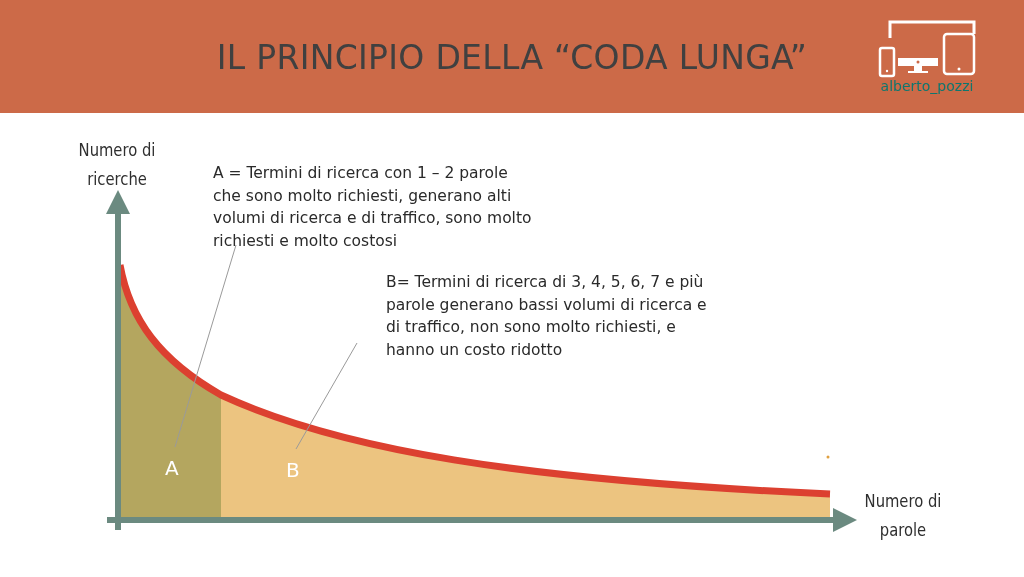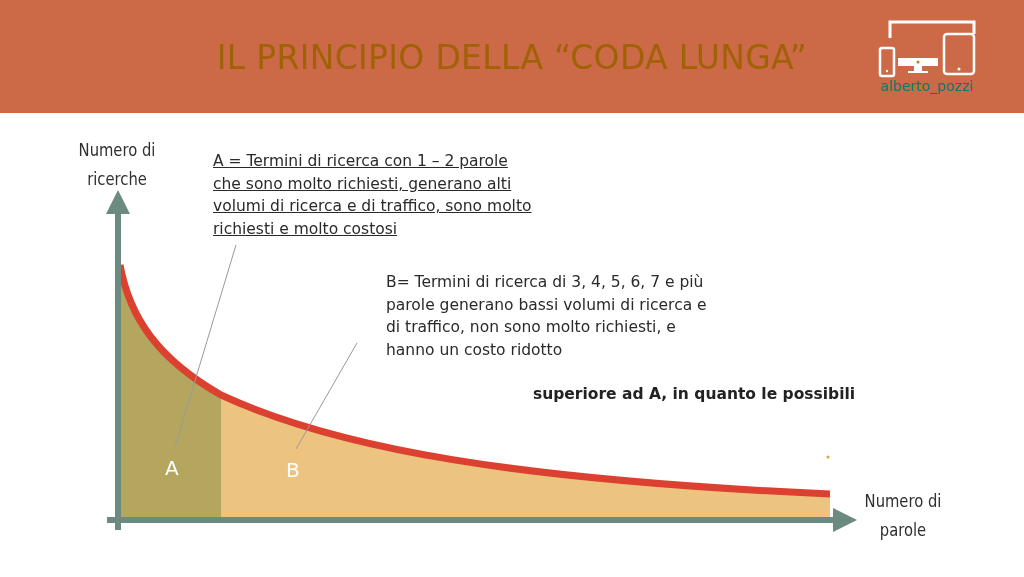--- a/index.html
+++ b/index.html
@@ -1,18 +1,18 @@
 <!DOCTYPE html>
 <html><head>
 <meta charset="utf-8">
 <style>
   html,body{margin:0;padding:0;}
   body{width:1024px;height:577px;position:relative;overflow:hidden;background:#ffffff;font-family:"Liberation Sans",sans-serif;}
   .header{position:absolute;left:0;top:0;width:1024px;height:113px;background:#cc6a48;}
-  .title{position:absolute;left:0;top:38px;width:1024px;text-align:center;color:#a16207;font-size:33px;letter-spacing:0.3px;font-family:"DejaVu Sans",sans-serif;font-weight:normal;}
+  .title{position:absolute;left:0;top:38px;width:1024px;text-align:center;color:#404040;font-size:33px;letter-spacing:0.3px;font-family:"DejaVu Sans",sans-serif;font-weight:normal;}
   .logo{position:absolute;left:872px;top:18px;width:110px;height:80px;}
   .logo-text{position:absolute;left:872px;top:78px;width:110px;text-align:center;color:#0f766e;font-size:14px;font-family:"DejaVu Sans",sans-serif;}
   .axis-label{position:absolute;color:#2f2f2f;font-size:18px;text-align:center;line-height:29px;font-family:"DejaVu Sans",sans-serif;transform:scaleX(0.82);transform-origin:center;}
   .para{position:absolute;color:#2a2a2a;font-size:15.5px;line-height:22.5px;font-family:"DejaVu Sans",sans-serif;}
   .para.bold{font-weight:bold;color:#222;font-size:15.5px;line-height:22px;}
   svg.chart{position:absolute;left:0;top:0;}
   .region-label{position:absolute;color:#ffffff;font-size:20px;font-family:"DejaVu Sans",sans-serif;}
 </style>
 </head>
 <body>
@@ -56,29 +56,28 @@
 
 <div class="axis-label" style="left:62px;top:135px;width:110px;">
   <div>Numero di</div>
   <div>ricerche</div>
 </div>
 <div class="axis-label" style="left:848px;top:486px;width:110px;">
   <div>Numero di</div>
   <div>parole</div>
 </div>
 
-<div class="para" style="left:213px;top:150px;text-decoration:underline;">
+<div class="para" style="left:213px;top:162px;">
   <div>A =  Termini di ricerca con 1 – 2 parole</div>
   <div>che sono molto richiesti,  generano alti</div>
   <div>volumi di ricerca e di traffico, sono molto</div>
   <div>richiesti e molto costosi</div>
 </div>
 
 <div class="para" style="left:386px;top:271px;">
   <div>B= Termini di ricerca di 3, 4, 5, 6, 7 e più</div>
   <div>parole generano bassi volumi di ricerca e</div>
   <div>di traffico, non sono molto richiesti, e</div>
   <div>hanno un costo ridotto</div>
 </div>
 
 <div class="para bold" style="left:533px;top:383px;">
-  <div>superiore ad A, in quanto le possibili</div>
 </div>
 
 </body></html>

